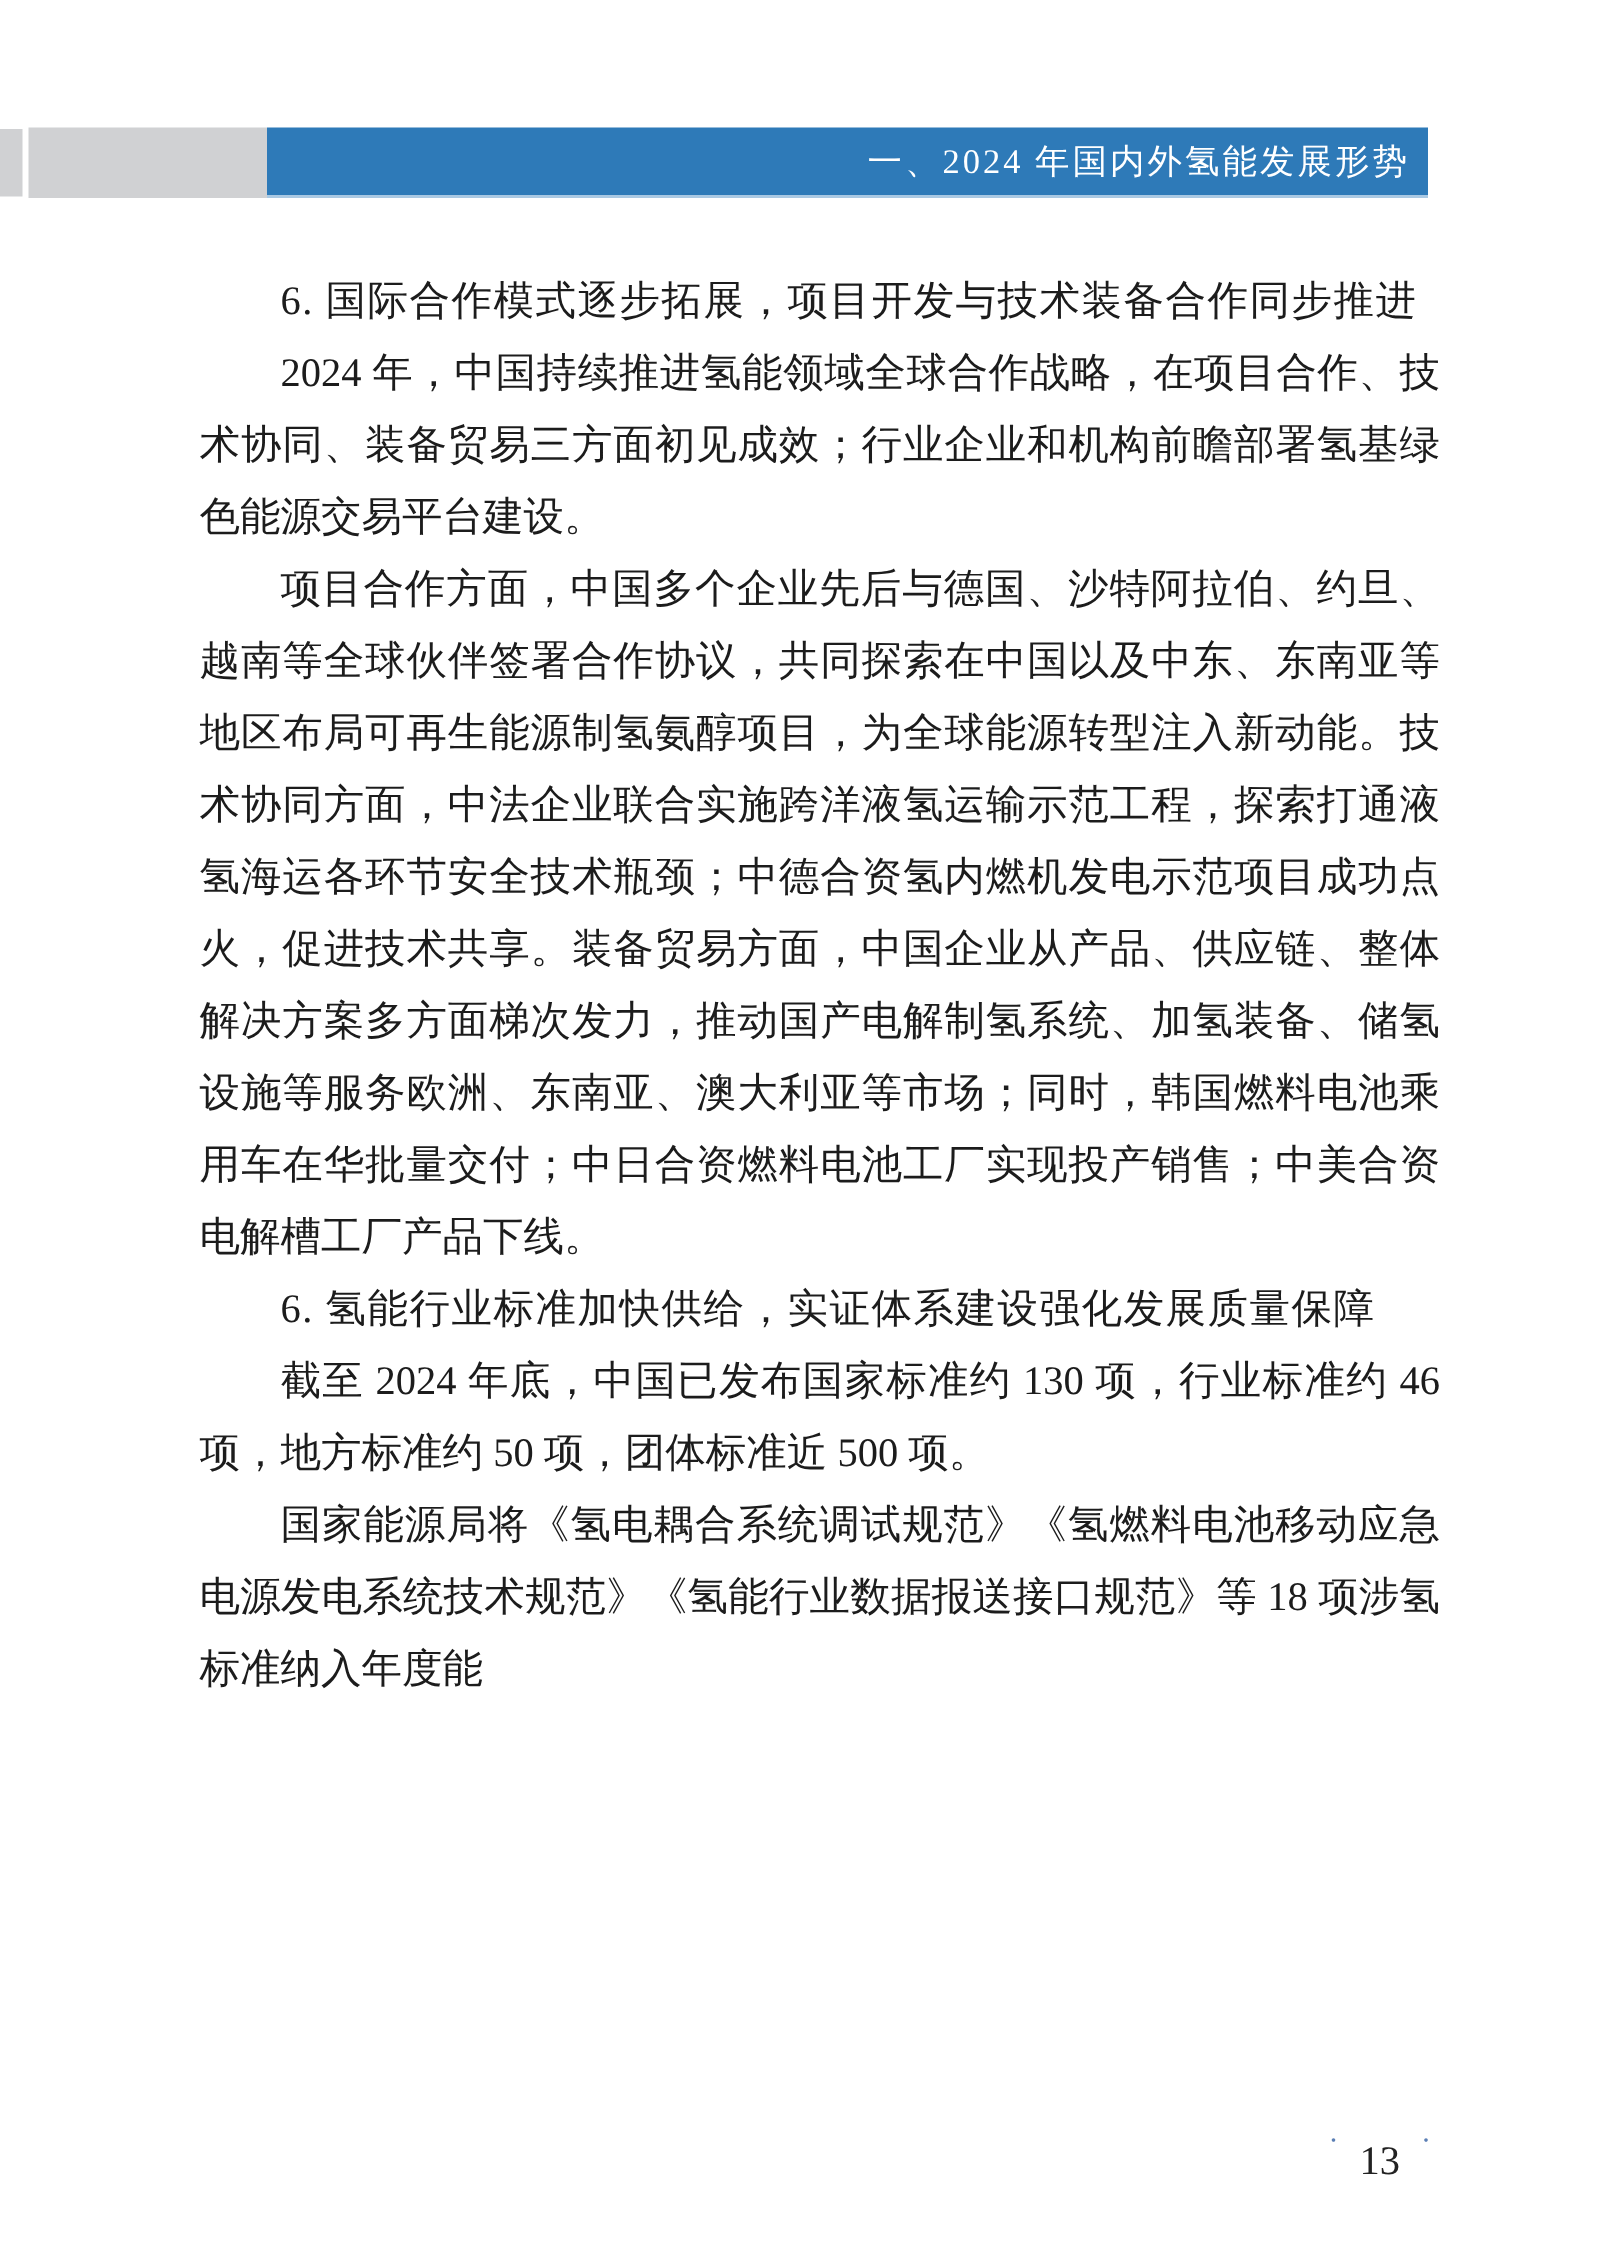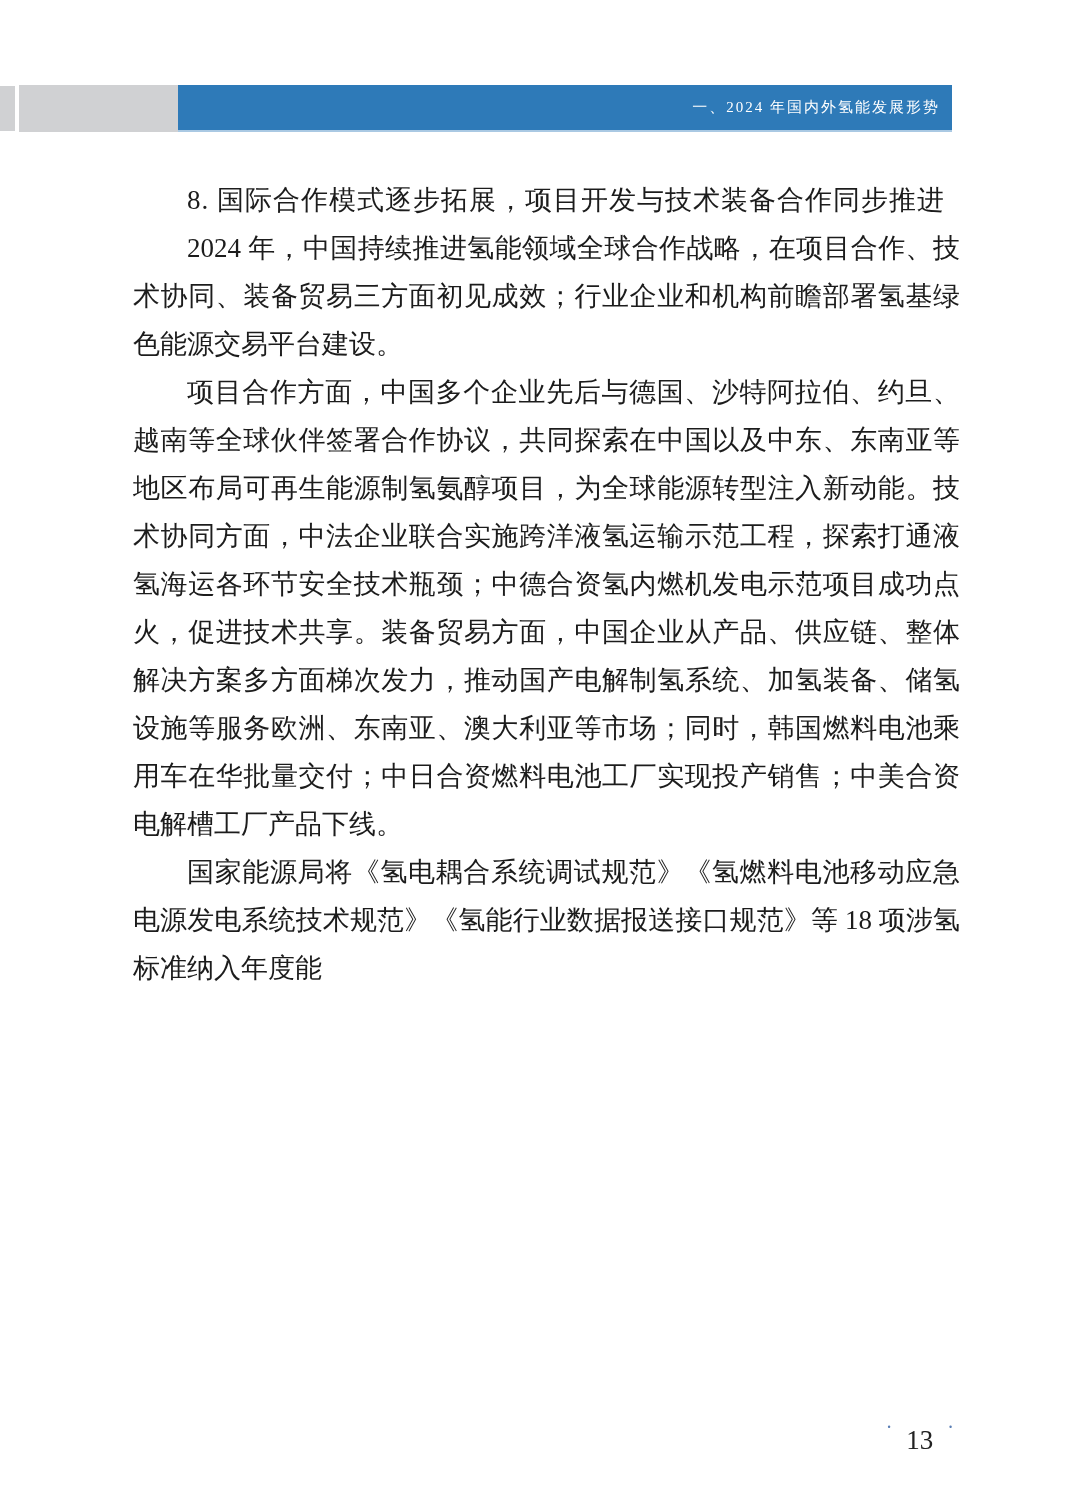--- a/index.html
+++ b/index.html
@@ -41,21 +41,21 @@
     height: 45px;
     background: #2e7ab8;
     border-bottom: 2px solid #aac9e3;
     box-sizing: content-box;
     display: flex;
     align-items: center;
     justify-content: flex-end;
   }
   .header-title {
     color: #ffffff;
-    font-size: 15px;
+    font-size: 23px;
     letter-spacing: 2px;
     padding-right: 12px;
     white-space: nowrap;
     font-family: "Liberation Serif", "DejaVu Serif", serif;
   }
 
   
   .document-body {
     position: absolute;
     left: 133px;
@@ -103,23 +103,25 @@
 
 <div class="page">
 
   <div class="edge-strip"></div>
   <div class="header-gray-block"></div>
   <div class="header-bar">
     <span class="header-title">一、2024 年国内外氢能发展形势</span>
   </div>
 
   <div class="document-body">
-      <p class="para heading">8. 国际合作模式逐步拓展，项目开发与技术装备合作同步推进</p>
+      <p class="para heading">6. 国际合作模式逐步拓展，项目开发与技术装备合作同步推进</p>
       <p class="para">2024 年，中国持续推进氢能领域全球合作战略，在项目合作、技术协同、装备贸易三方面初见成效；行业企业和机构前瞻部署氢基绿色能源交易平台建设。</p>
       <p class="para">项目合作方面，中国多个企业先后与德国、沙特阿拉伯、约旦、越南等全球伙伴签署合作协议，共同探索在中国以及中东、东南亚等地区布局可再生能源制氢氨醇项目，为全球能源转型注入新动能。技术协同方面，中法企业联合实施跨洋液氢运输示范工程，探索打通液氢海运各环节安全技术瓶颈；中德合资氢内燃机发电示范项目成功点火，促进技术共享。装备贸易方面，中国企业从产品、供应链、整体解决方案多方面梯次发力，推动国产电解制氢系统、加氢装备、储氢设施等服务欧洲、东南亚、澳大利亚等市场；同时，韩国燃料电池乘用车在华批量交付；中日合资燃料电池工厂实现投产销售；中美合资电解槽工厂产品下线。</p>
+      <p class="para heading">6. 氢能行业标准加快供给，实证体系建设强化发展质量保障</p>
+      <p class="para">截至 2024 年底，中国已发布国家标准约 130 项，行业标准约 46 项，地方标准约 50 项，团体标准近 500 项。</p>
       <p class="para">国家能源局将《氢电耦合系统调试规范》《氢燃料电池移动应急电源发电系统技术规范》《氢能行业数据报送接口规范》等 18 项涉氢标准纳入年度能</p>
     </div>
 
   <div class="page-footer">
     <span class="footer-dot">·</span>
     <span class="footer-number">13</span>
     <span class="footer-dot">·</span>
   </div>
 
 </div>

